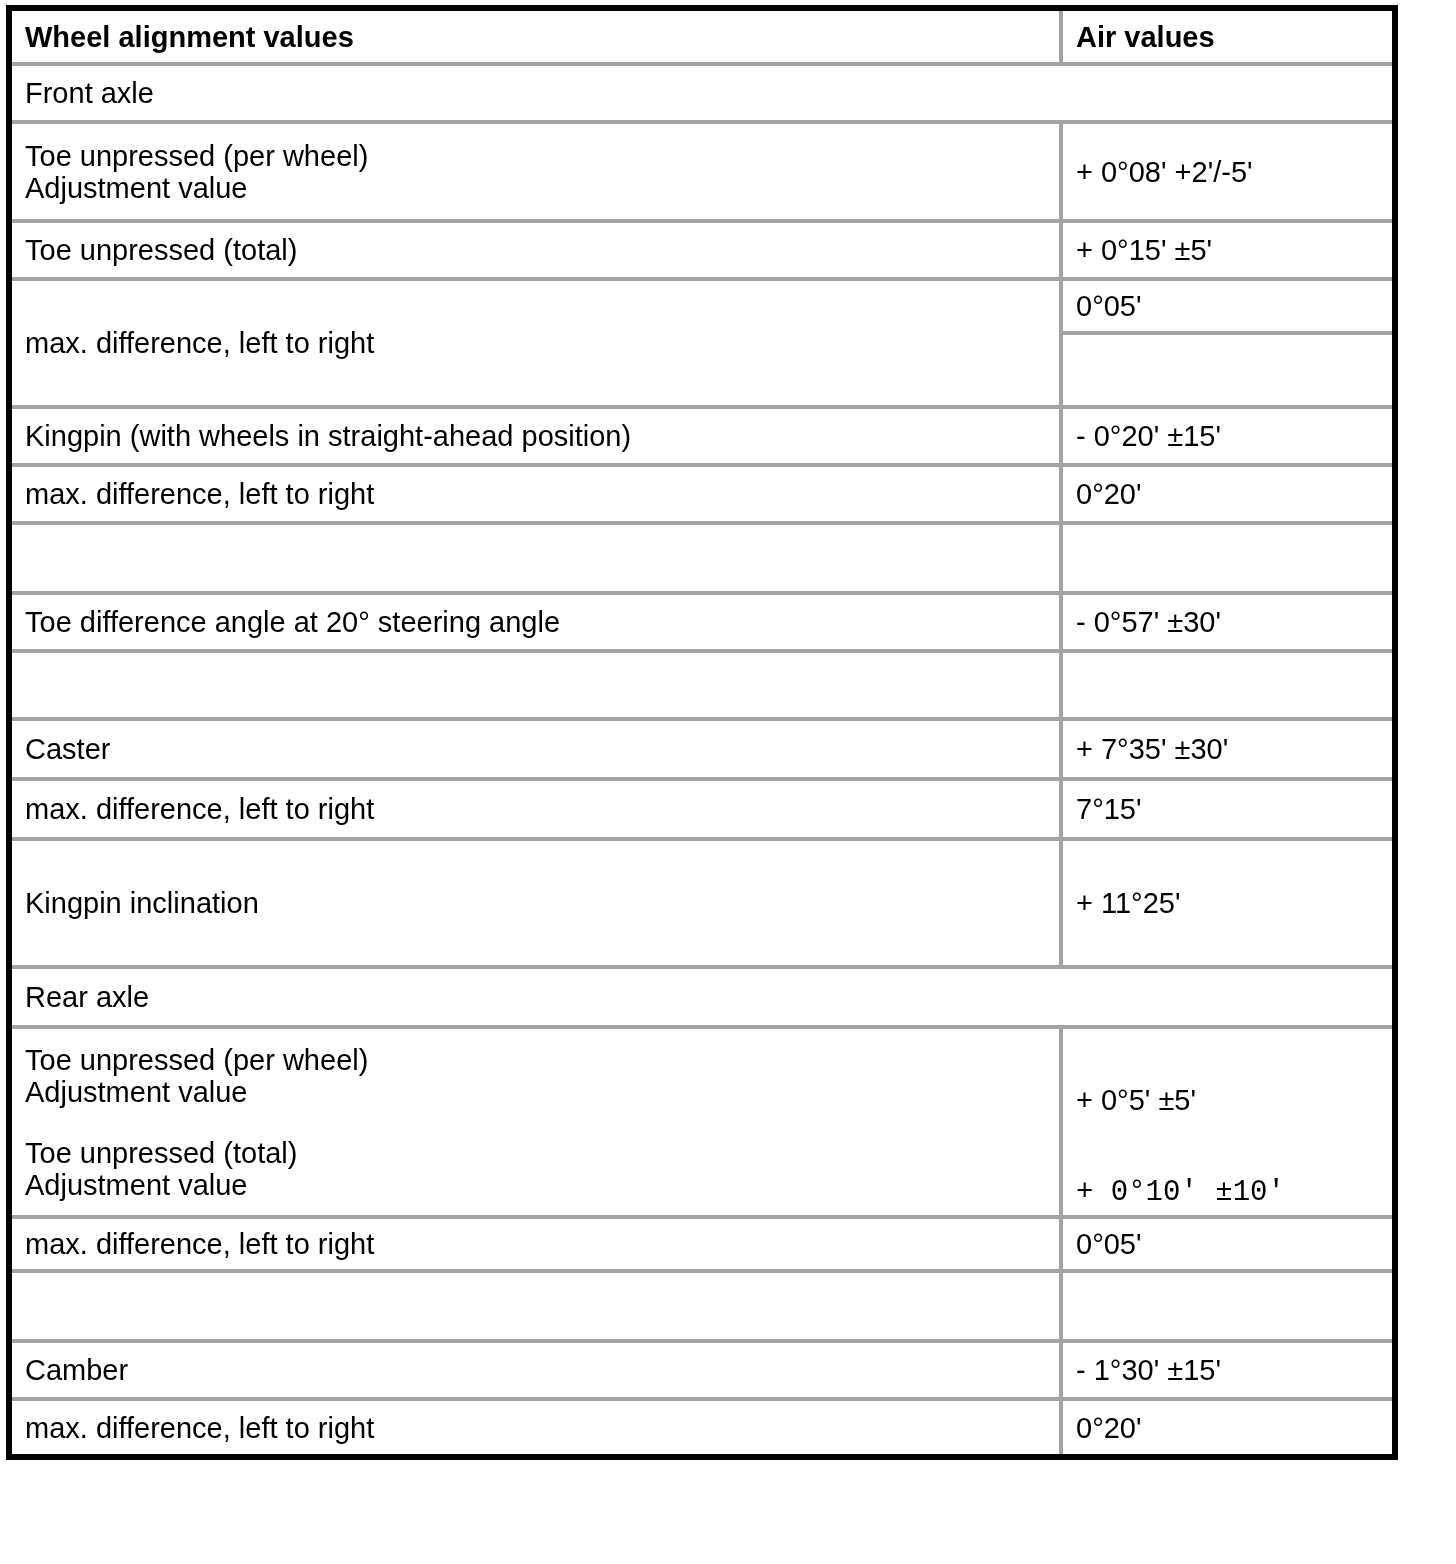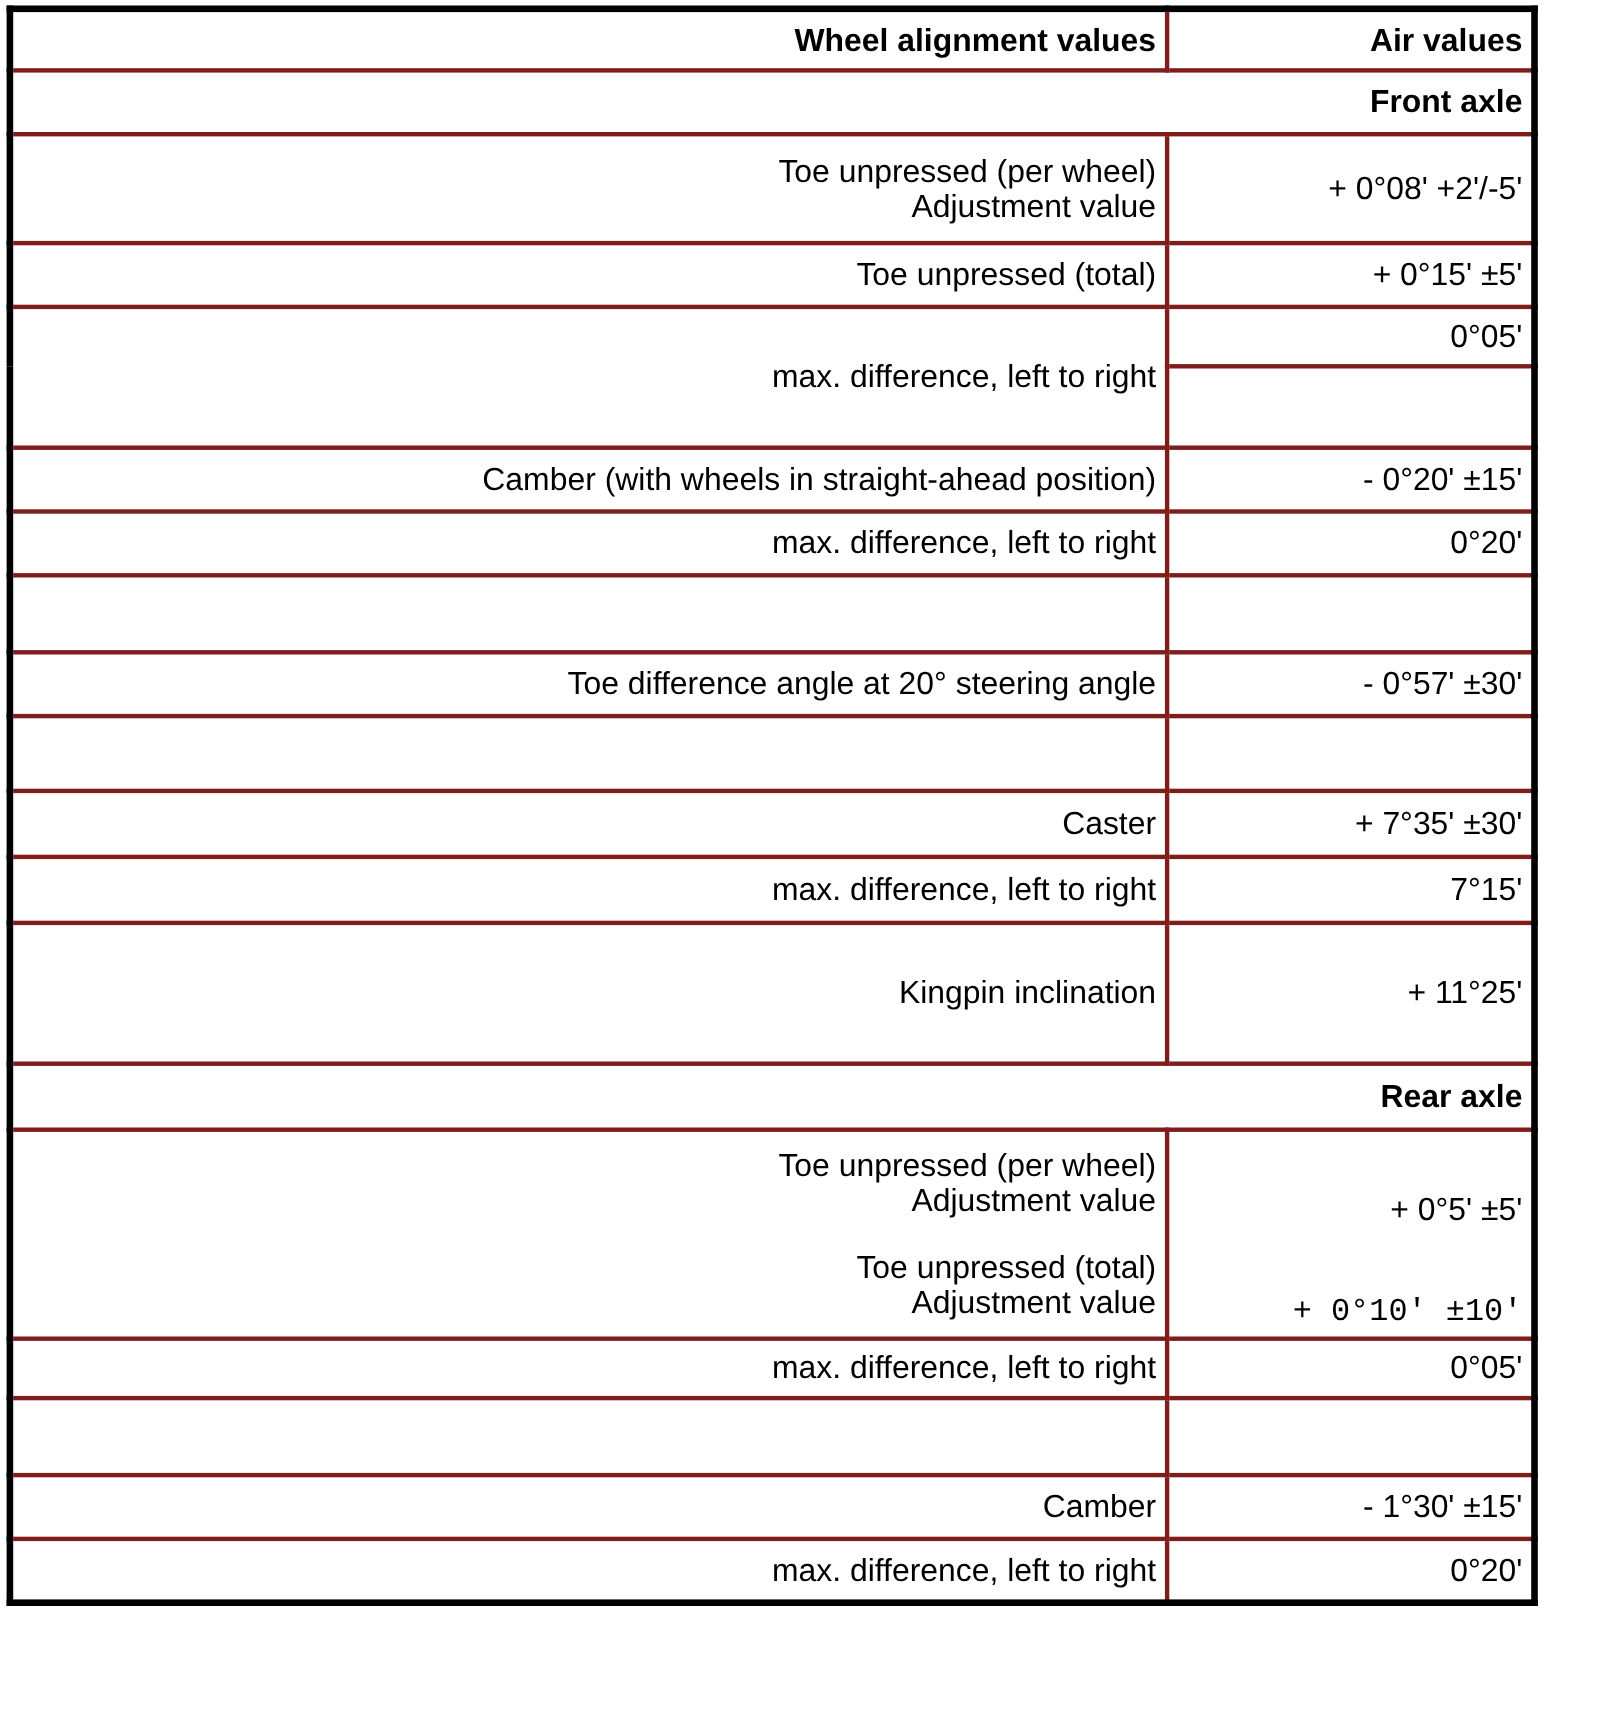--- a/index.html
+++ b/index.html
@@ -17,36 +17,36 @@
     overflow: hidden;
   }
   table.spec {
     border-collapse: collapse;
     table-layout: fixed;
     width: 1392px;
     margin: 5px 0 0 6px;
     border: 6px solid #000000;
   }
   table.spec td, table.spec th {
-    border: 4px solid #7f1d1d;
+    border: 4px solid #a3a3a3;
     padding: 0 8px 0 13px;
     vertical-align: middle;
-    text-align: right;
+    text-align: left;
     overflow: hidden;
     line-height: 32px;
   }
   
   td.c1, th.c1 { border-right: 3px solid #000000; width: 1052px; }
   td.c2, th.c2 { border-left: 3px solid #000000; }
   th.hdr {
     font-weight: bold;
     text-align: center;
     padding: 0;
   }
-  td.section { font-weight: bold; }
+  td.section { font-weight: normal; }
   td.vbottom { vertical-align: bottom; padding-bottom: 16px; }
   td.vtop    { vertical-align: top; padding-top: 14px; }
   .gap { height: 29px; }
   .val2 { margin-top: 61px; font-family: Liberation Mono, monospace; }
   .val1 { margin-top: 49px; }
 </style>
 </head>
 <body>
 
 <div class="page">
@@ -81,21 +81,21 @@
 
     <tr style="height:54px">
       <td class="c1" rowspan="2">max. difference, left to right</td>
       <td class="c2">0°05'</td>
     </tr>
     <tr style="height:74px">
       <td class="c2"></td>
     </tr>
 
     <tr style="height:58px">
-      <td class="c1">Camber (with wheels in straight-ahead position)</td>
+      <td class="c1">Kingpin (with wheels in straight-ahead position)</td>
       <td class="c2">- 0°20' ±15'</td>
     </tr>
 
     <tr style="height:58px">
       <td class="c1">max. difference, left to right</td>
       <td class="c2">0°20'</td>
     </tr>
 
     <tr style="height:70px">
       <td class="c1"></td>

